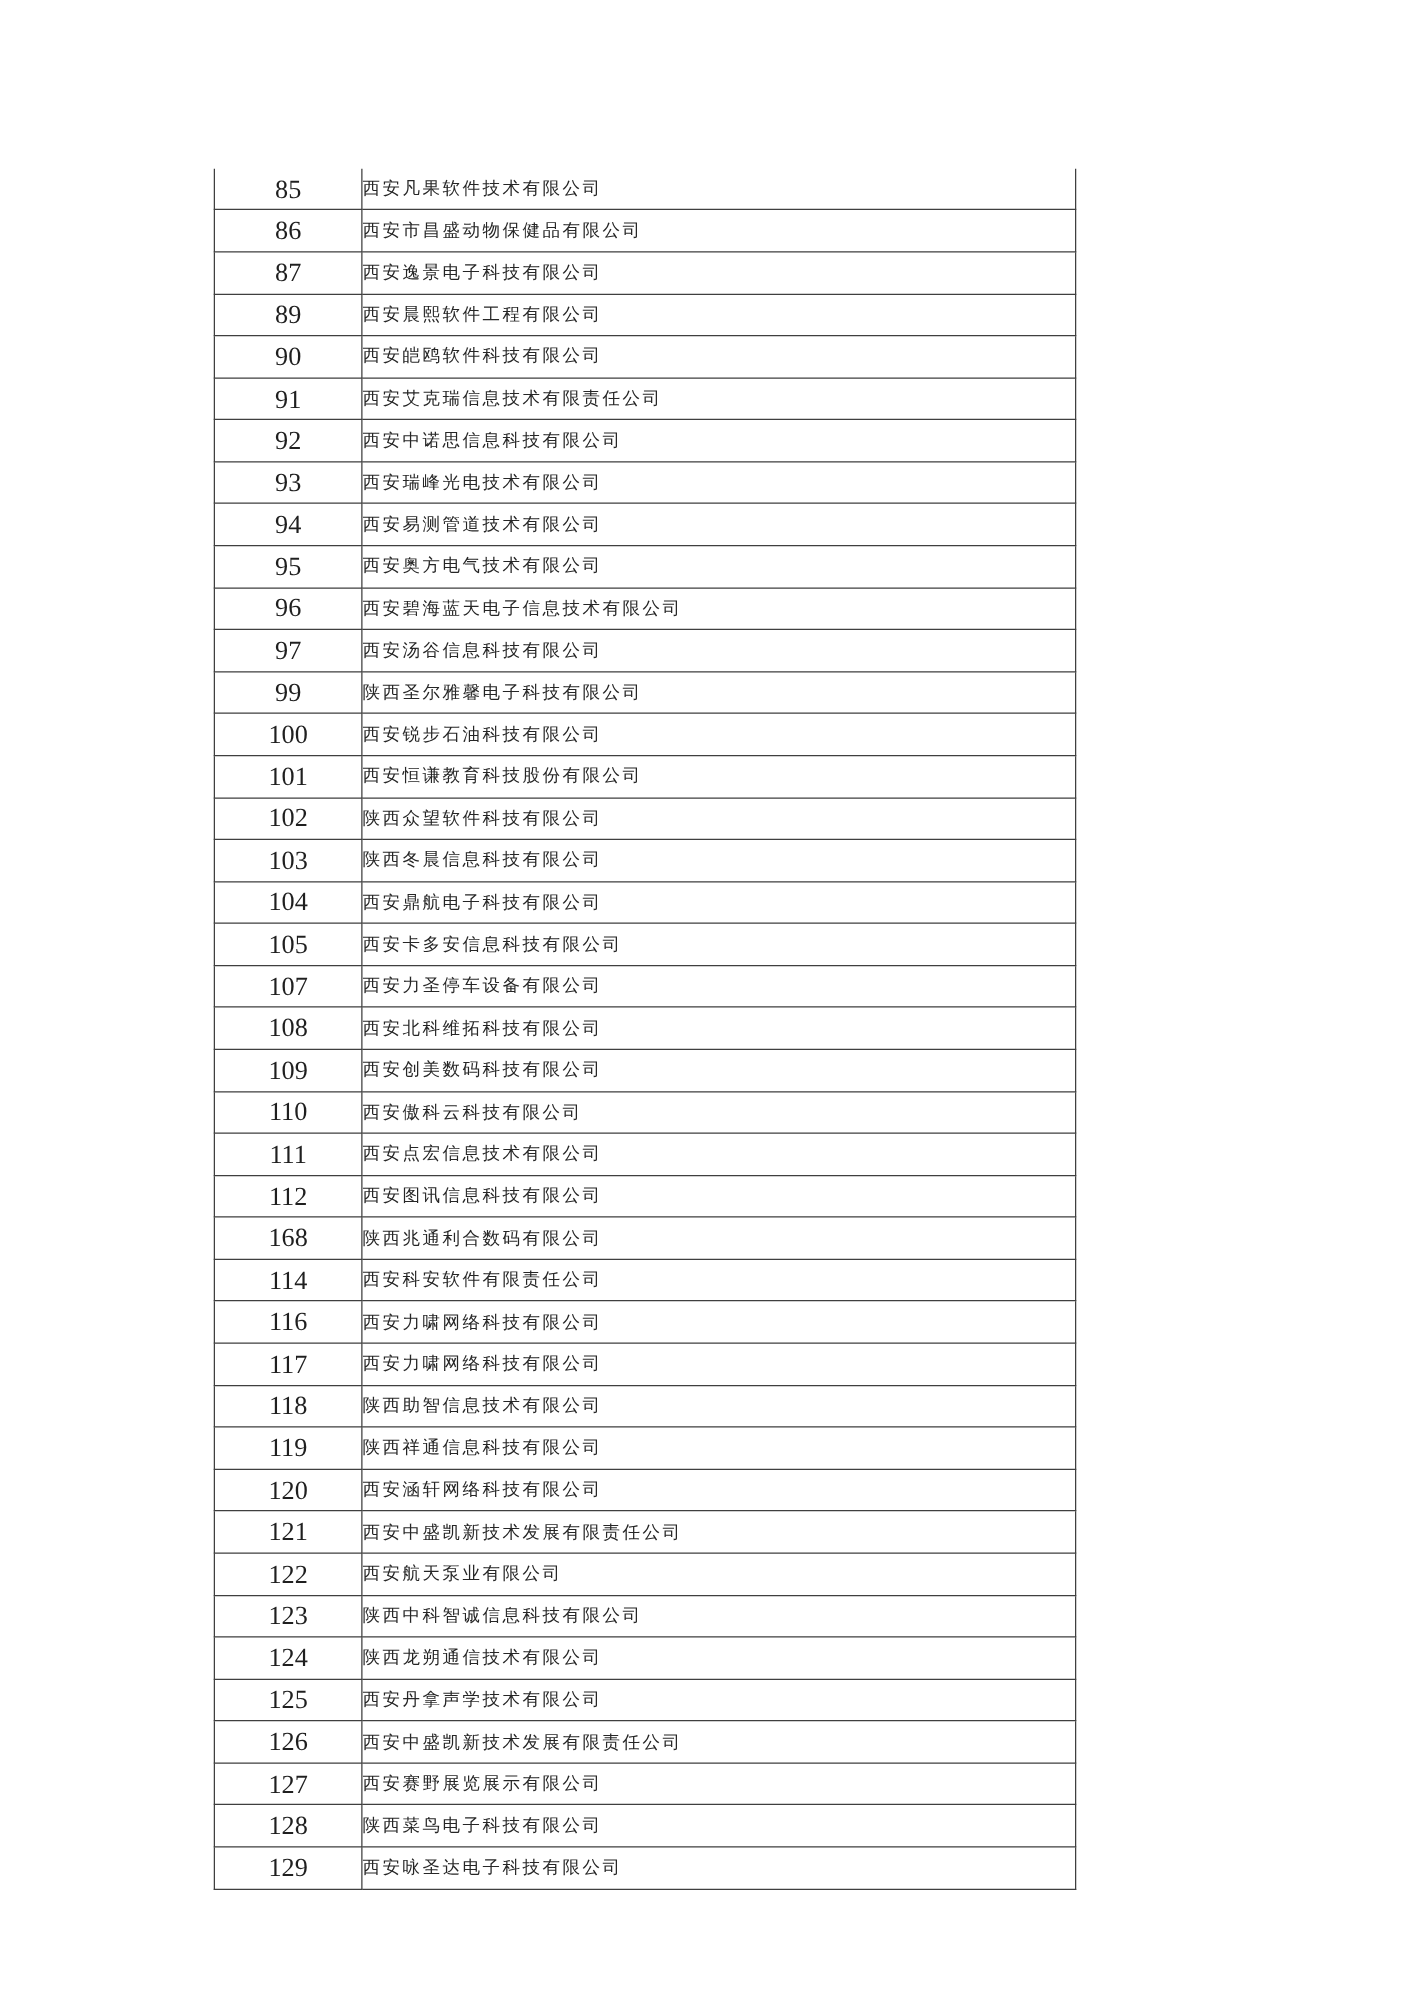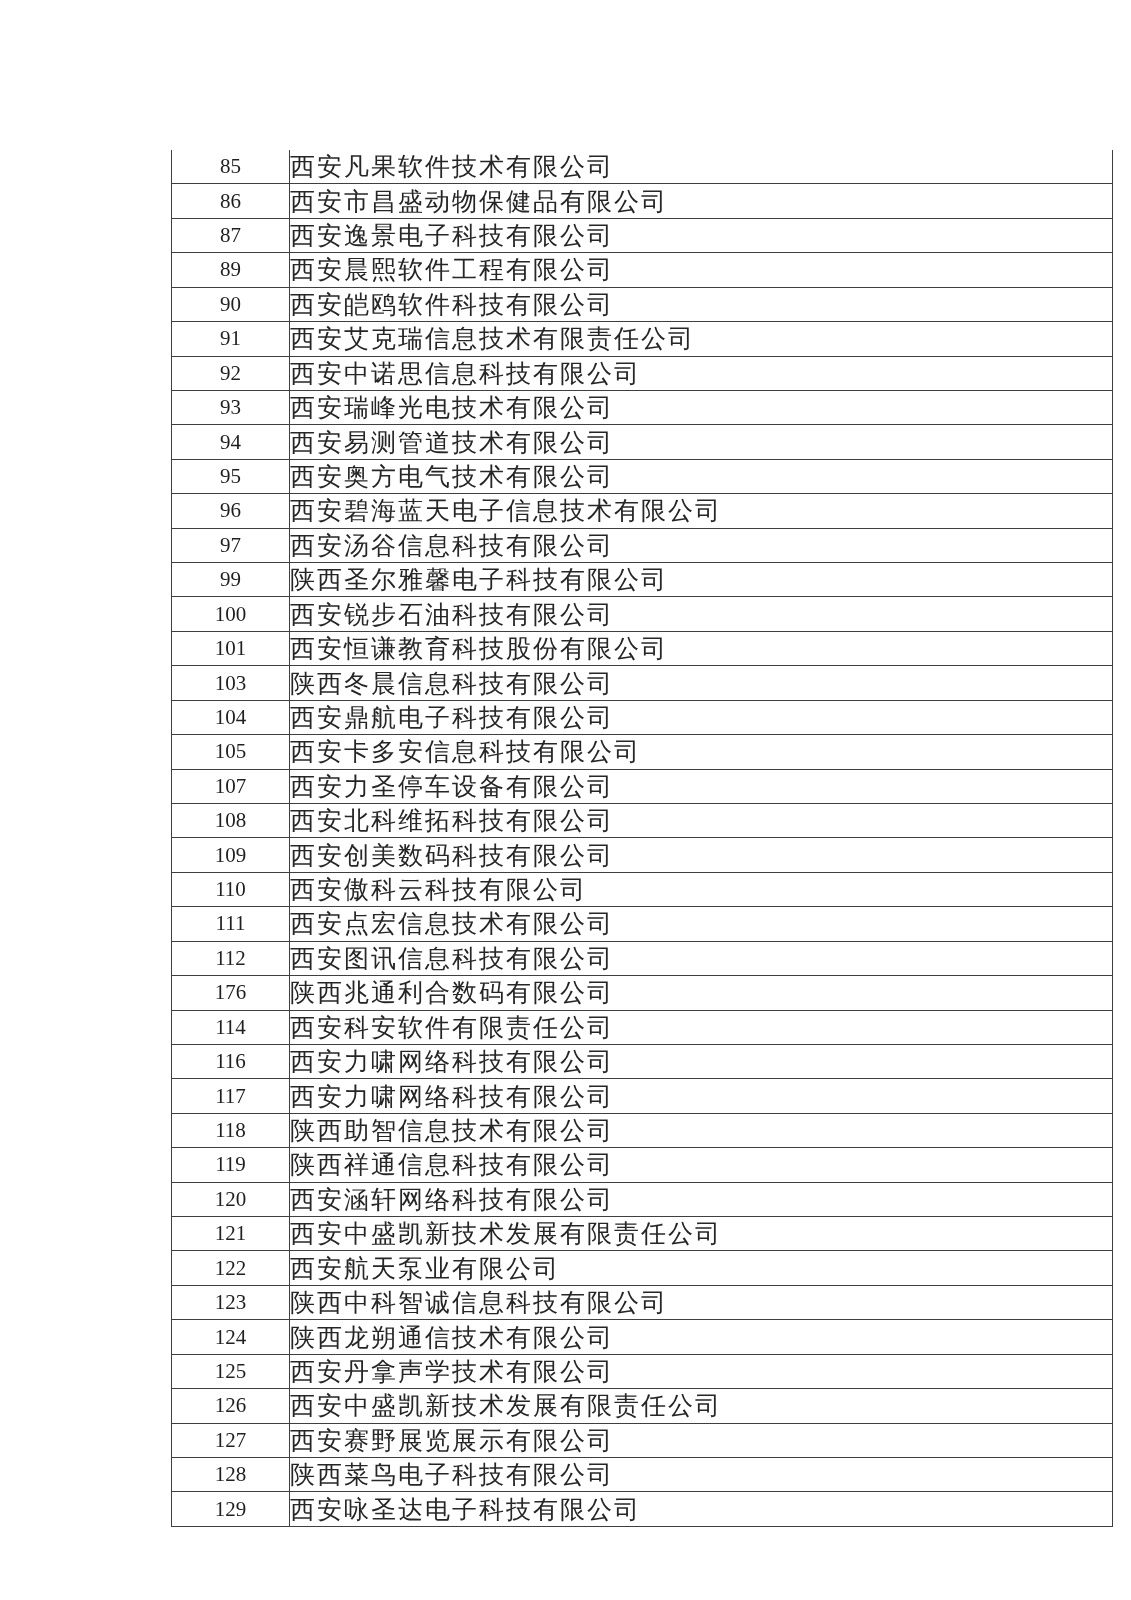--- a/index.html
+++ b/index.html
@@ -14,22 +14,22 @@
     font-family: "Liberation Serif", serif;
   }
   .page {
     position: absolute;
     inset: 0;
     background: #ffffff;
   }
   table.company-table {
     position: absolute;
     left: 171px;
-    top: 150px;
-    width: 942px;
+    top: 135px;
+    width: 690px;
     height: 1377px;
     border-collapse: collapse;
     table-layout: fixed;
   }
   table.company-table td {
     border: 1px solid #3f3f3f;
     padding: 0;
     vertical-align: middle;
     overflow: hidden;
     white-space: nowrap;
@@ -41,21 +41,21 @@
   
   td.cell-num {
     width: 117px;
     text-align: center;
     font-family: "Liberation Serif", "DejaVu Serif", serif;
     font-size: 21px;
     color: #1f1f1f;
   }
   td.cell-name {
     font-family: "DejaVu Serif", "Liberation Serif", serif;
-    font-size: 25px;
+    font-size: 14px;
     letter-spacing: 2px;
     color: #262626;
     padding-left: 14px;
   }
 </style>
 </head>
 <body>
 
 <div class="page">
   <table class="company-table">
@@ -115,20 +115,24 @@
       </tr>
         <tr>
         <td class="cell-num">100</td>
         <td class="cell-name">西安锐步石油科技有限公司</td>
       </tr>
         <tr>
         <td class="cell-num">101</td>
         <td class="cell-name">西安恒谦教育科技股份有限公司</td>
       </tr>
         <tr>
+        <td class="cell-num">102</td>
+        <td class="cell-name">陕西众望软件科技有限公司</td>
+      </tr>
+        <tr>
         <td class="cell-num">103</td>
         <td class="cell-name">陕西冬晨信息科技有限公司</td>
       </tr>
         <tr>
         <td class="cell-num">104</td>
         <td class="cell-name">西安鼎航电子科技有限公司</td>
       </tr>
         <tr>
         <td class="cell-num">105</td>
         <td class="cell-name">西安卡多安信息科技有限公司</td>
@@ -151,21 +155,21 @@
       </tr>
         <tr>
         <td class="cell-num">111</td>
         <td class="cell-name">西安点宏信息技术有限公司</td>
       </tr>
         <tr>
         <td class="cell-num">112</td>
         <td class="cell-name">西安图讯信息科技有限公司</td>
       </tr>
         <tr>
-        <td class="cell-num">176</td>
+        <td class="cell-num">168</td>
         <td class="cell-name">陕西兆通利合数码有限公司</td>
       </tr>
         <tr>
         <td class="cell-num">114</td>
         <td class="cell-name">西安科安软件有限责任公司</td>
       </tr>
         <tr>
         <td class="cell-num">116</td>
         <td class="cell-name">西安力啸网络科技有限公司</td>
       </tr>

